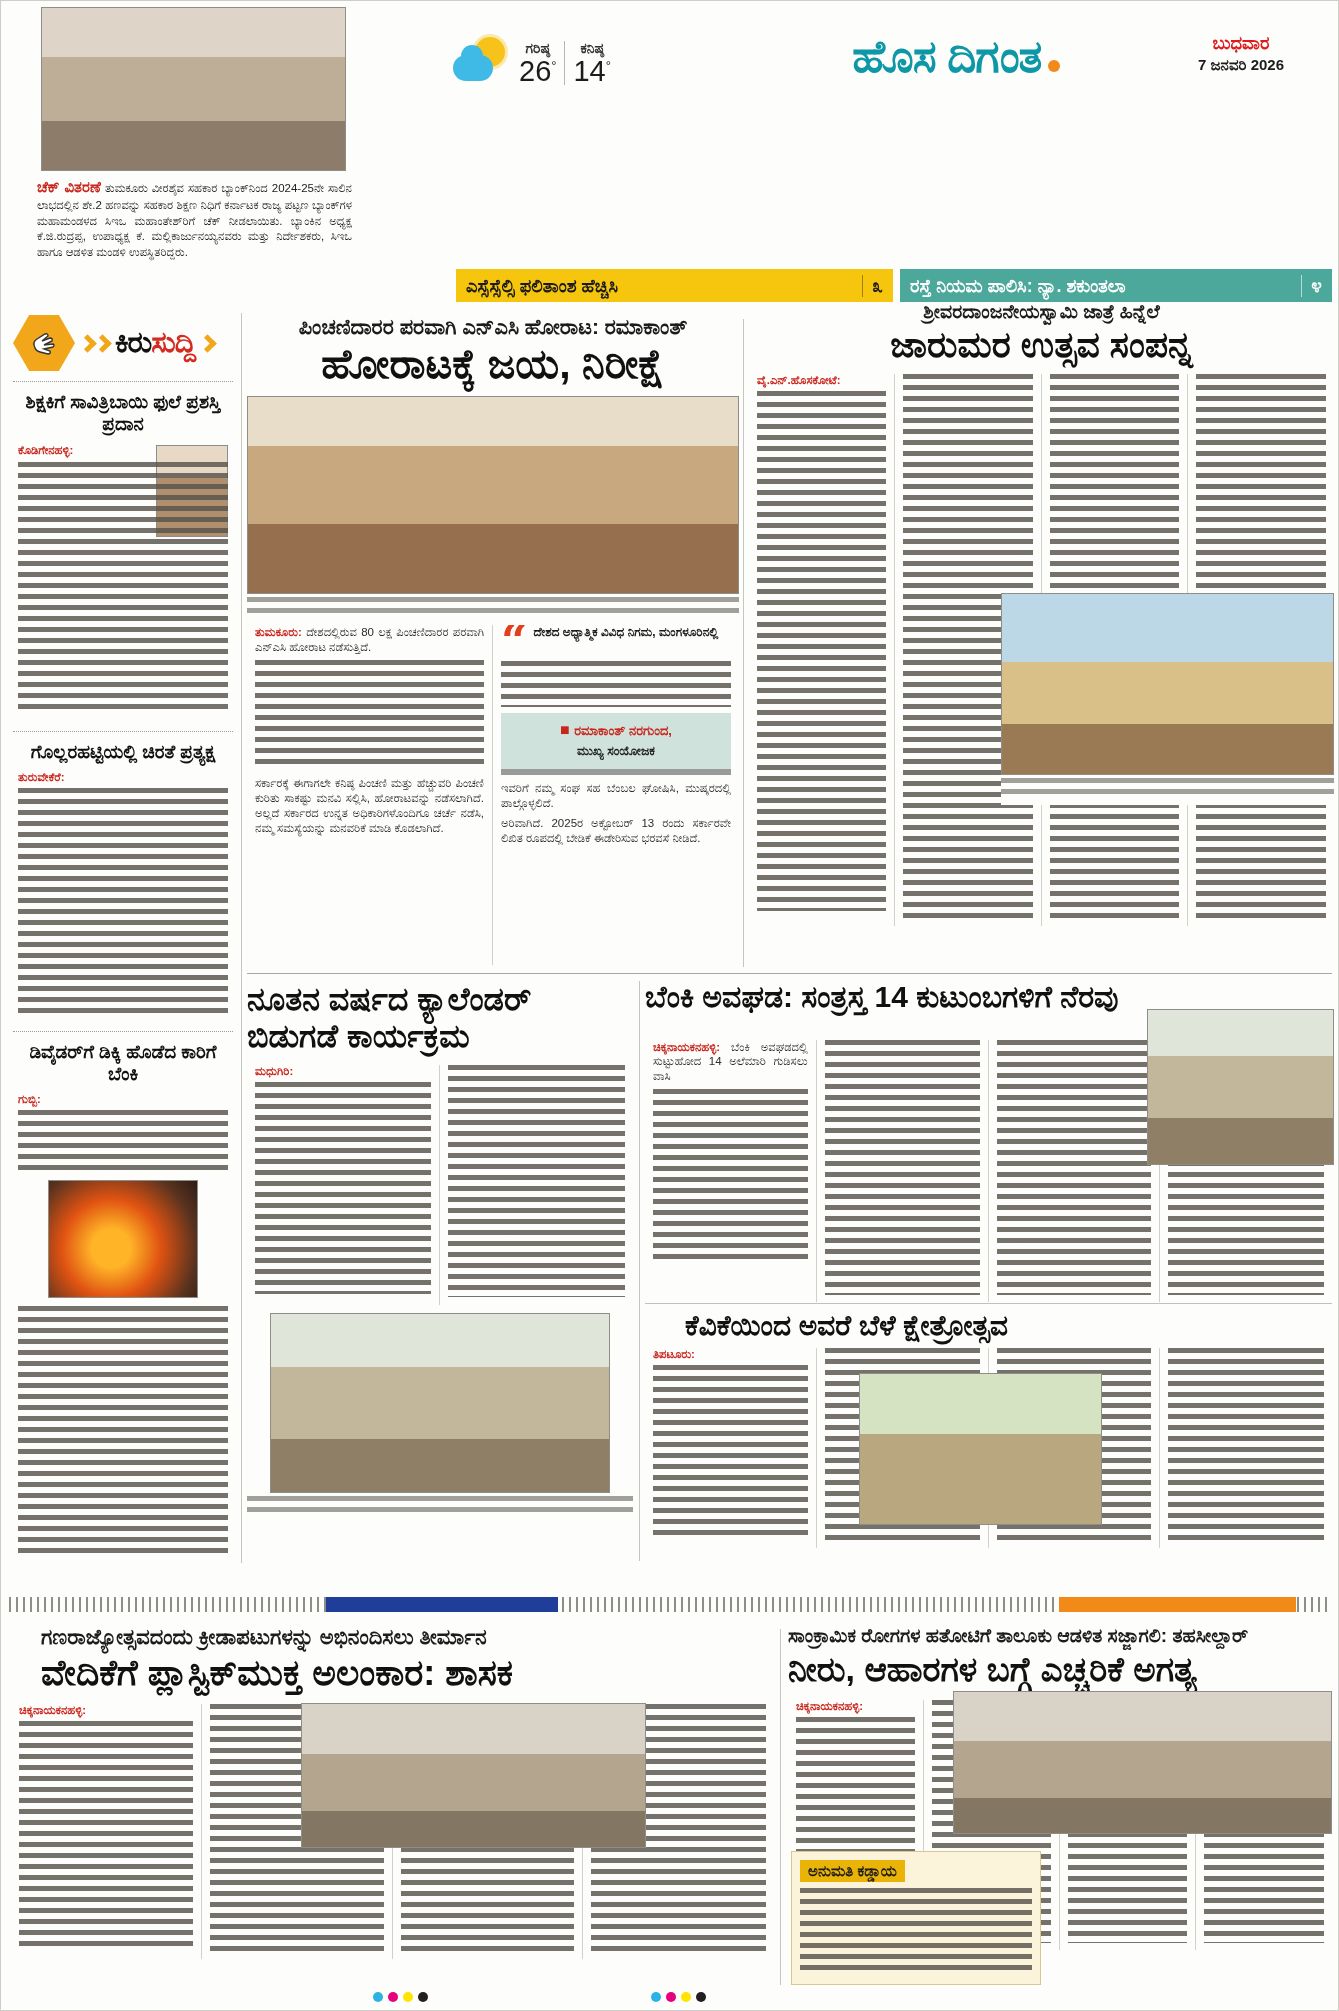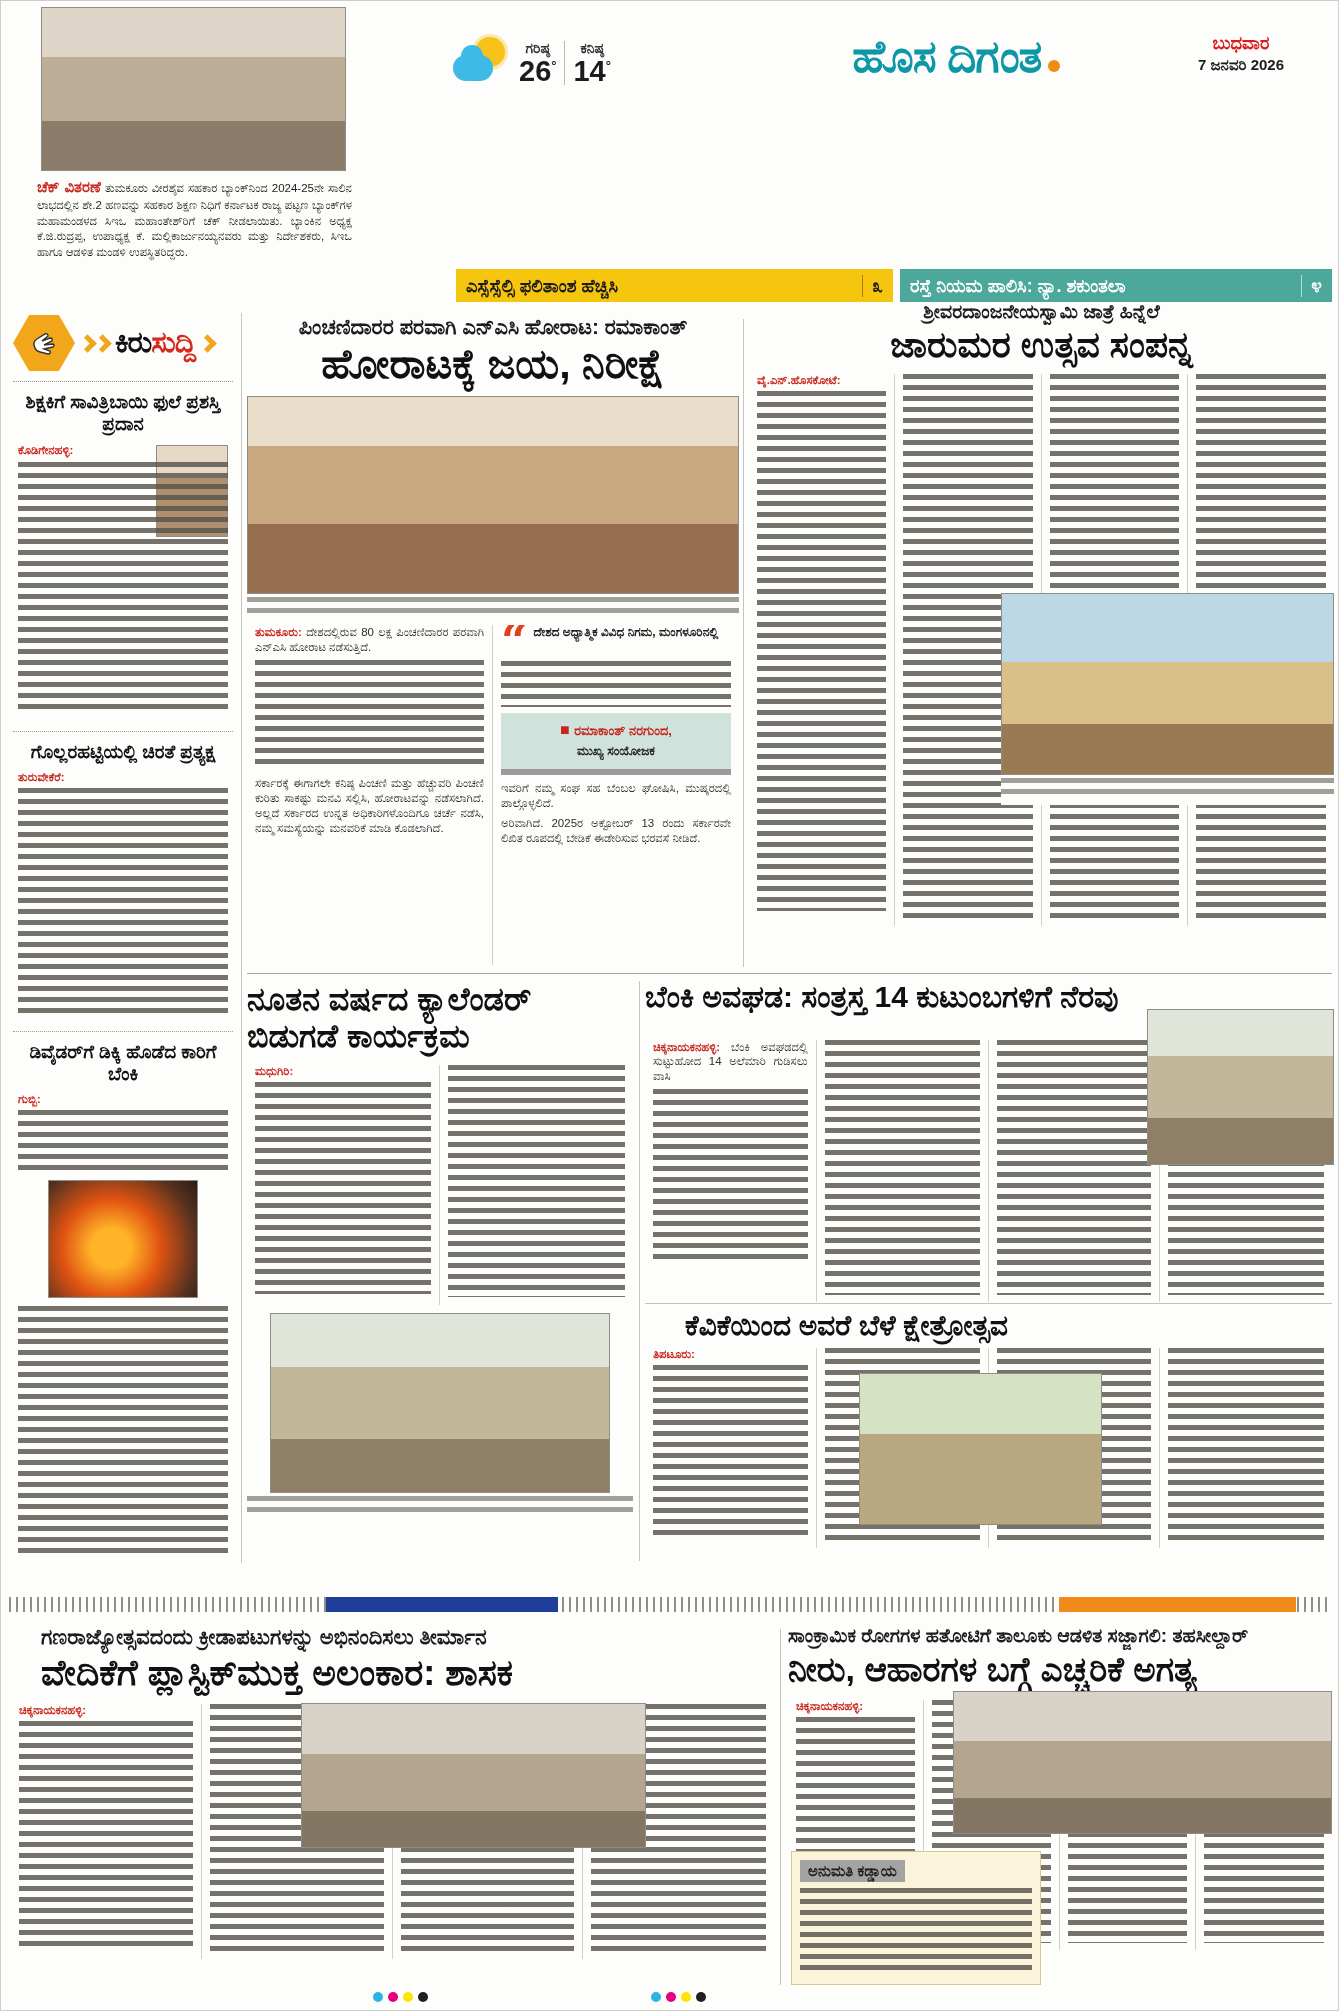--- a/index.html
+++ b/index.html
@@ -40,26 +40,26 @@
   .chev+.chev{margin-left:-4px}
   .railhead{display:flex;align-items:center;gap:6px}
   .rail-item{border-top:1px dotted #9e9c96;padding:9px 5px 10px}
   .rail-item:first-of-type{border-top:none}
   .rail-h{font-weight:bold;font-size:18.5px;line-height:1.2;text-align:center;color:#111}
   .qmark{font-family:"DejaVu Serif","Liberation Serif",serif;font-weight:bold;font-size:46px;line-height:.7;color:#e2401c}
   .band{position:absolute;left:8px;top:1596px;width:1323px;height:15px;background:repeating-linear-gradient(90deg,#8f8d87 0 2px,rgba(0,0,0,0) 2px 7px)}
   .band .bar{position:absolute;top:0;height:15px}
   .dots{position:absolute;top:1991px;display:flex;gap:5px}
   .dot{width:10px;height:10px;border-radius:50%}
-  .wx-num{font-size:29px;font-weight:bold;line-height:1}
+  .wx-num{font-size:29px;font-weight:normal;line-height:1}
   .wx-lab{font-size:14px;font-weight:bold;color:#333}
   .deg{font-size:13px;vertical-align:super}
   .photo-ov{background:#fdfdfb;padding:0}
   .boxed{background:#fbf3da;border:1px solid #d8c78e;padding:8px}
-  .boxed .bt{display:inline-block;background:#a3a3a3;font-weight:bold;font-size:15px;padding:2px 8px;margin-bottom:6px}
+  .boxed .bt{display:inline-block;background:#eab308;font-weight:bold;font-size:15px;padding:2px 8px;margin-bottom:6px}
 </style>
 </head>
 <body>
 
 <div id="page">
 
   <div class="abs ph ph-room" style="left:40px;top:6px;width:305px;height:164px"></div>
   <div class="abs" style="left:36px;top:176px;width:315px;font-size:11.5px;line-height:1.38;text-align:justify">
     <span style="color:#c9251c;font-weight:bold;font-size:15px">ಚೆಕ್ ವಿತರಣೆ</span>
     <span>ತುಮಕೂರು ವೀರಶೈವ ಸಹಕಾರ ಬ್ಯಾಂಕ್‌ನಿಂದ 2024-25ನೇ ಸಾಲಿನ ಲಾಭದಲ್ಲಿನ ಶೇ.2 ಹಣವನ್ನು ಸಹಕಾರ ಶಿಕ್ಷಣ ನಿಧಿಗೆ ಕರ್ನಾಟಕ ರಾಜ್ಯ ಪಟ್ಟಣ ಬ್ಯಾಂಕ್‌ಗಳ ಮಹಾಮಂಡಳದ ಸಿಇಒ ಮಹಾಂತೇಶ್‌ರಿಗೆ ಚೆಕ್ ನೀಡಲಾಯಿತು. ಬ್ಯಾಂಕಿನ ಅಧ್ಯಕ್ಷ ಕೆ.ಜಿ.ರುದ್ರಪ್ಪ, ಉಪಾಧ್ಯಕ್ಷ ಕೆ. ಮಲ್ಲಿಕಾರ್ಜುನಯ್ಯನವರು ಮತ್ತು ನಿರ್ದೇಶಕರು, ಸಿಇಒ ಹಾಗೂ ಆಡಳಿತ ಮಂಡಳಿ ಉಪಸ್ಥಿತರಿದ್ದರು.</span>

